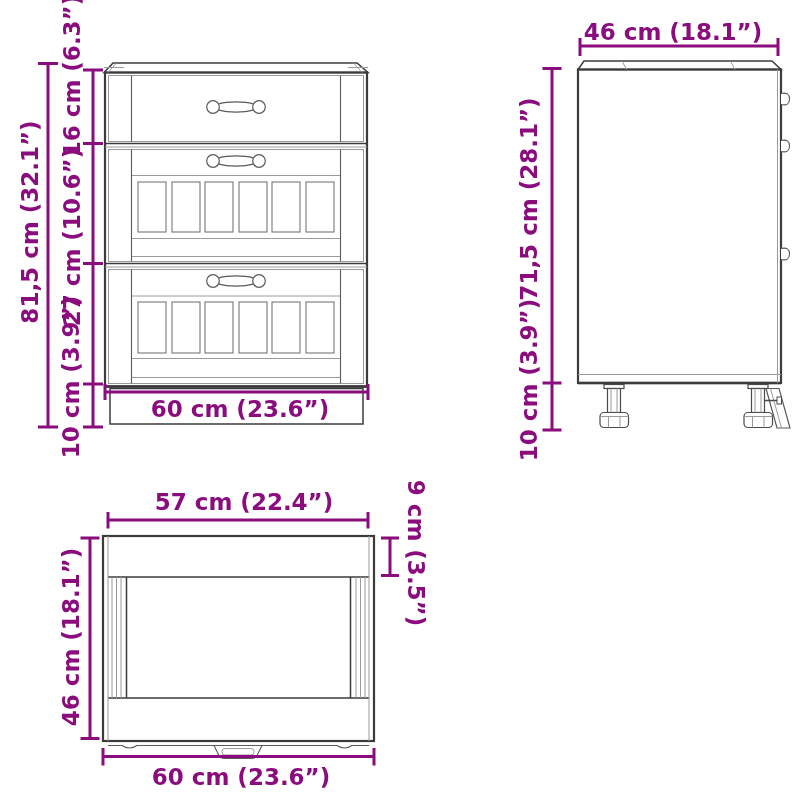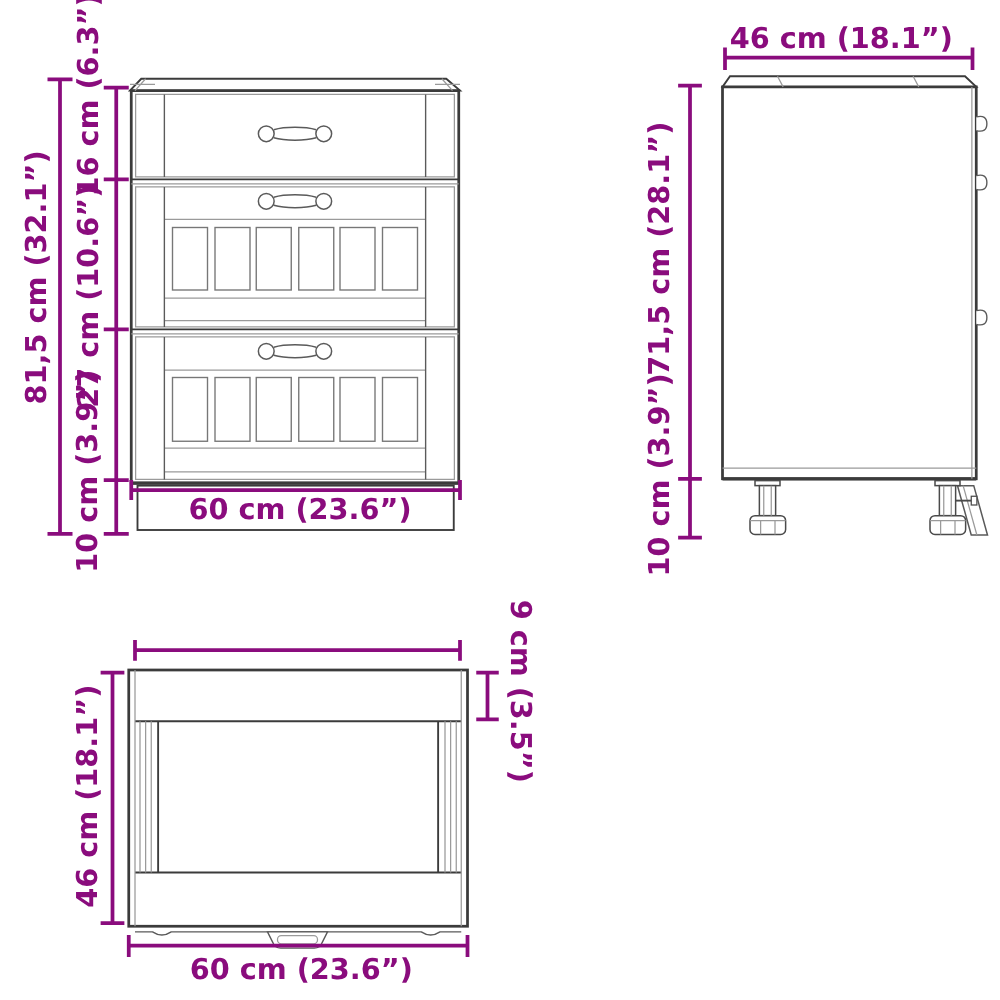--- a/index.html
+++ b/index.html
@@ -149,17 +149,18 @@
 <div class="dim-label rot-ccw" style="left:30px;top:222px">81,5 cm (32.1”)</div>
 <div class="dim-label rot-ccw" style="left:72px;top:76px">16 cm (6.3”)</div>
 <div class="dim-label rot-ccw" style="left:72px;top:237px">27 cm (10.6”)</div>
 <div class="dim-label rot-ccw" style="left:71px;top:377px">10 cm (3.9”)</div>
 <div class="dim-label" style="left:240px;top:409px">60 cm (23.6”)</div>
 
 <div class="dim-label" style="left:673px;top:32px">46 cm (18.1”)</div>
 <div class="dim-label rot-ccw" style="left:529px;top:199px">71,5 cm (28.1”)</div>
 <div class="dim-label rot-ccw" style="left:529px;top:380px">10 cm (3.9”)</div>
 
+<div class="dim-label" style="left:244px;top:502px">57 cm (22.4”)</div>
 <div class="dim-label rot-cw" style="left:415px;top:553px">9 cm (3.5”)</div>
 <div class="dim-label rot-ccw" style="left:71px;top:637px">46 cm (18.1”)</div>
 <div class="dim-label" style="left:241px;top:777px">60 cm (23.6”)</div>
 
 </div>
 
 </body></html>

